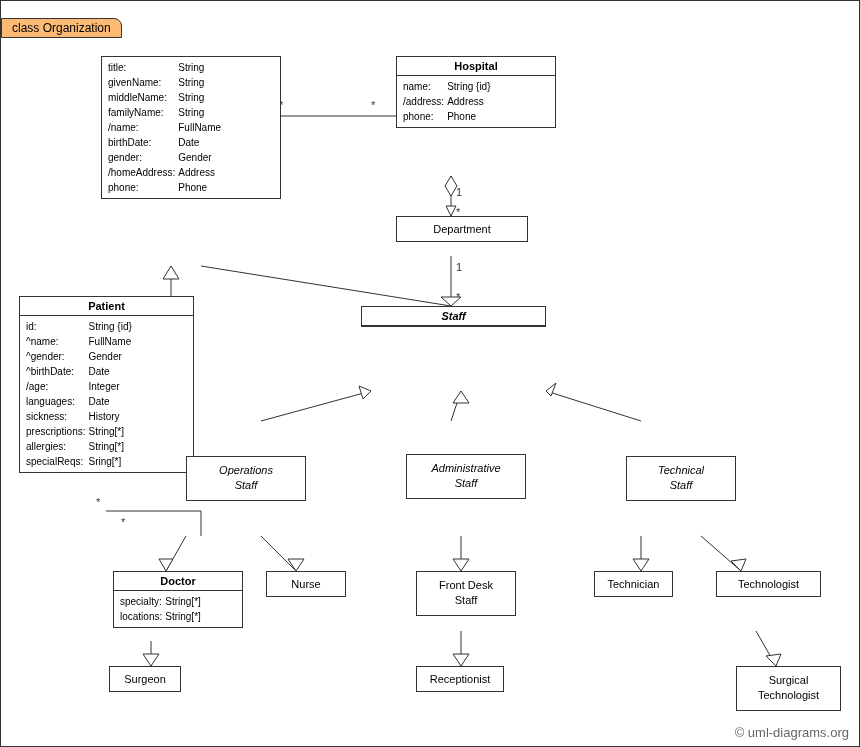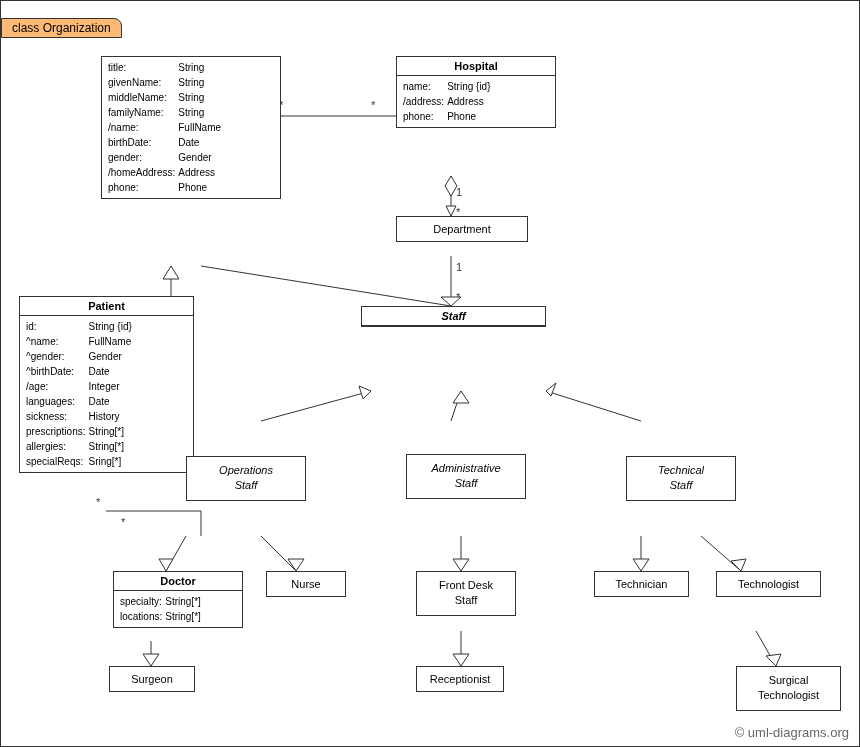--- a/index.html
+++ b/index.html
@@ -315,29 +315,29 @@
   </div>
 
   <div class="uml-simple" style="left:265px; top:570px; width:80px;">
     <span>Nurse</span>
   </div>
 
   <div class="uml-simple" style="left:415px; top:570px; width:100px; line-height:1.4;">
     <span>Front Desk<br>Staff</span>
   </div>
 
-  <div class="uml-simple" style="left:593px; top:570px; width:95px;">
+  <div class="uml-simple" style="left:593px; top:570px; width:79px;">
     <span>Technician</span>
   </div>
 
   <div class="uml-simple" style="left:715px; top:570px; width:105px;">
     <span>Technologist</span>
   </div>
 
-  <div class="uml-simple" style="left:108px; top:665px; width:86px;">
+  <div class="uml-simple" style="left:108px; top:665px; width:72px;">
     <span>Surgeon</span>
   </div>
 
   <div class="uml-simple" style="left:415px; top:665px; width:88px;">
     <span>Receptionist</span>
   </div>
 
   <div class="uml-simple" style="left:735px; top:665px; width:105px; line-height:1.4;">
     <span>Surgical<br>Technologist</span>
   </div>

